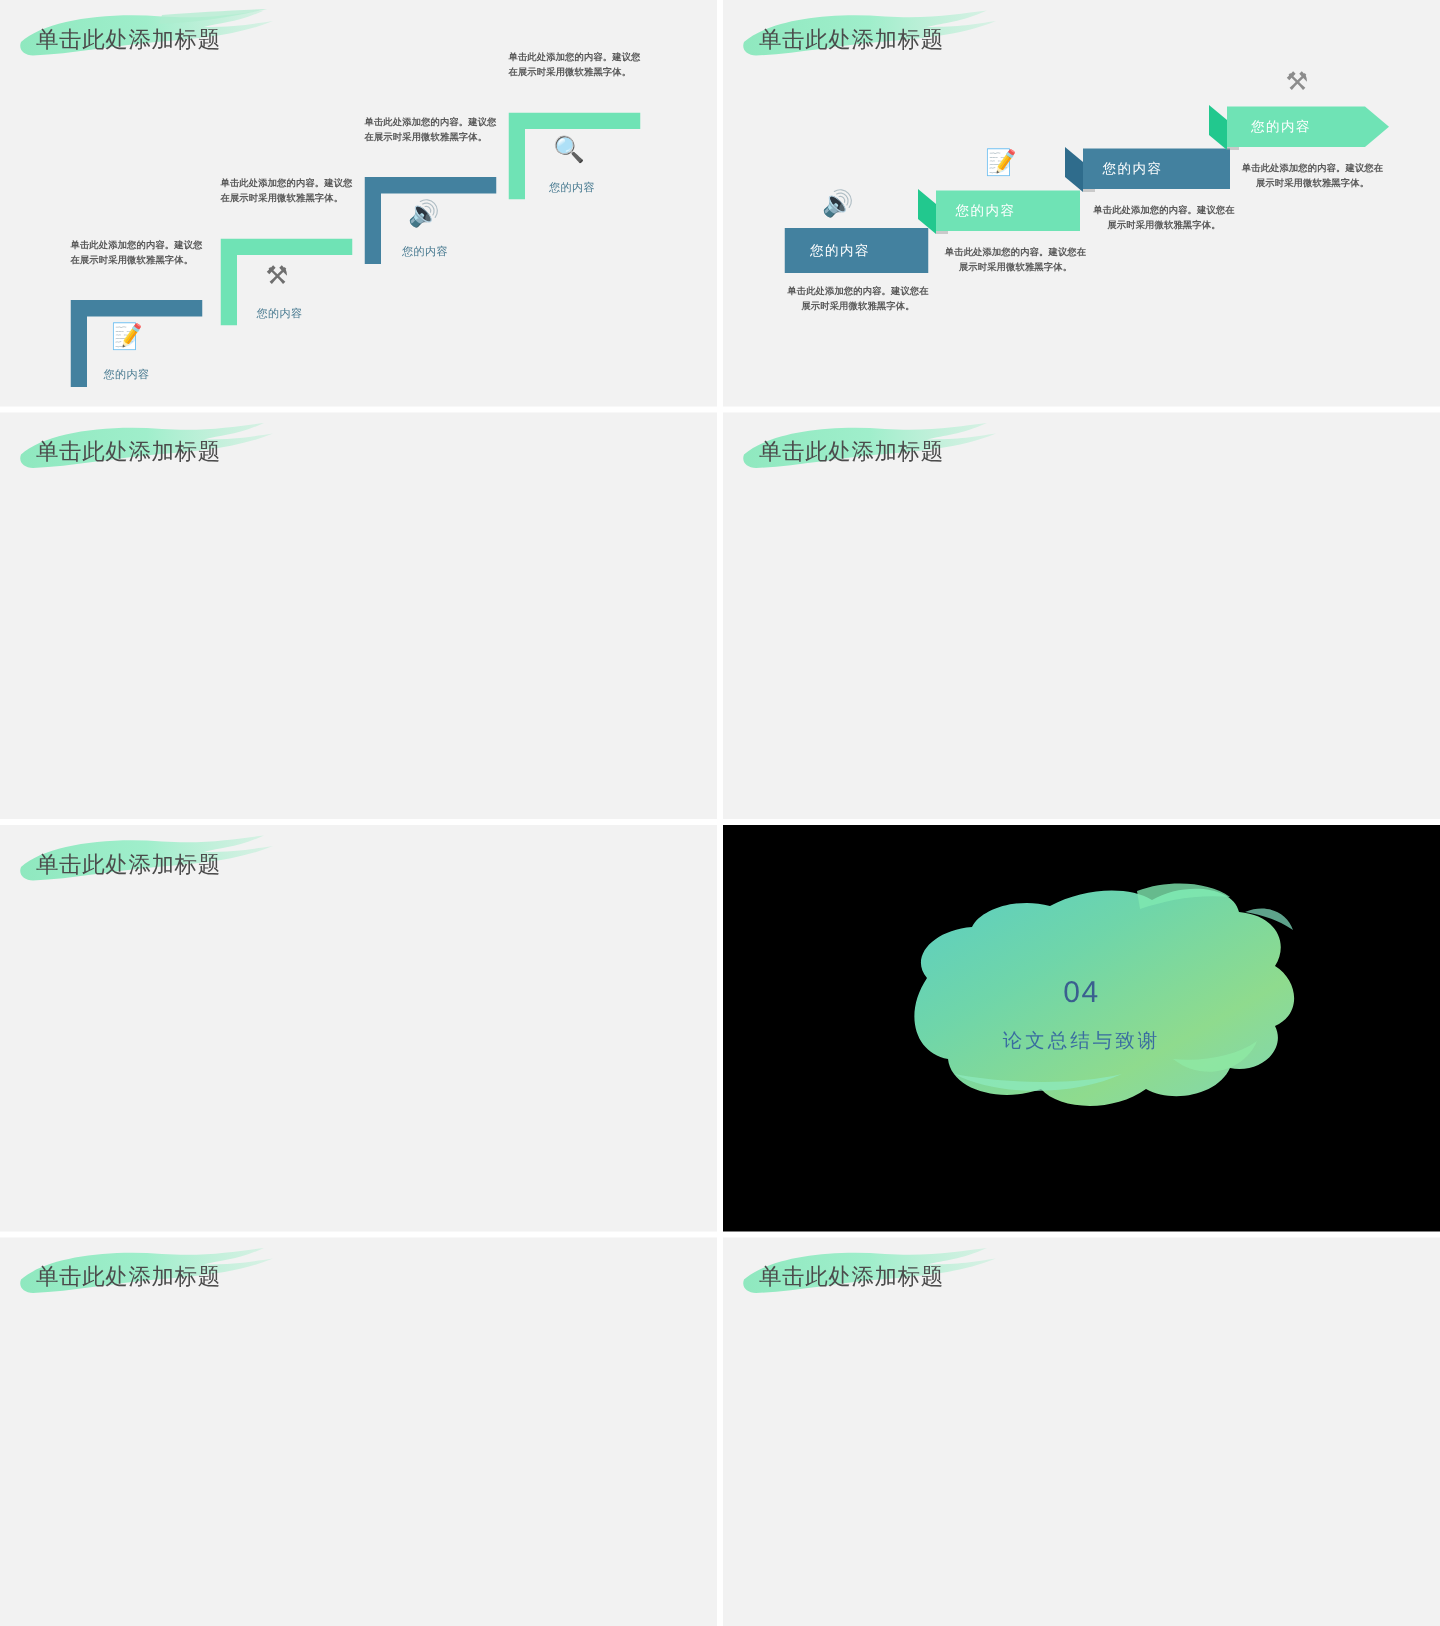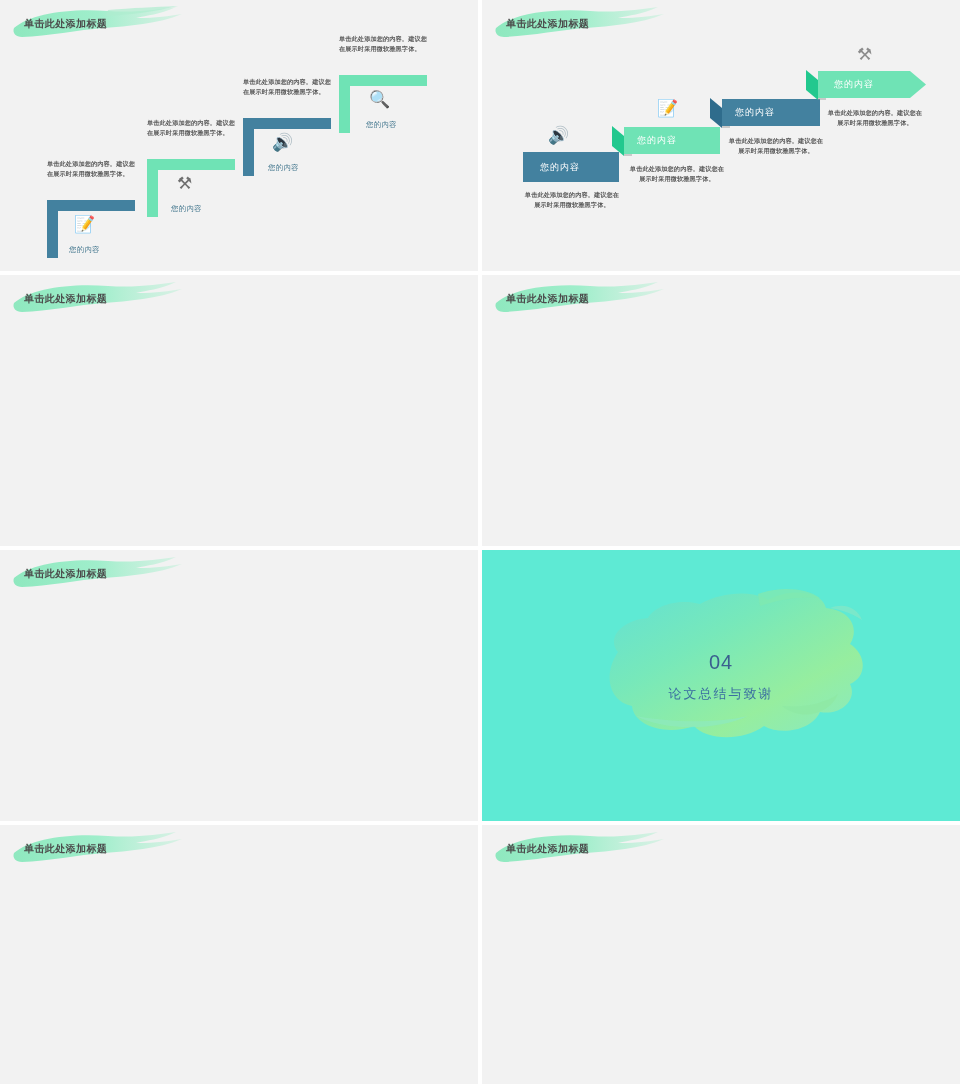--- a/index.html
+++ b/index.html
@@ -14,28 +14,28 @@
     grid-template-columns:478px 478px;
     grid-template-rows:271px 271px 271px 264px;
     column-gap:4px;row-gap:4px;
     width:960px;height:1084px;
   }
   .slide{
     position:relative;
     background:#f2f2f2;
     overflow:hidden;
   }
-  .slide.white{background:#5eead4;}
+  .slide.white{background:#000000;}
 
   
   .banner{position:absolute;left:8px;top:6px;width:175px;height:36px;}
   .banner svg{position:absolute;left:0;top:0;}
   .banner .btext{
     position:absolute;left:16px;top:11px;
-    font-size:10px;color:#4b4b4b;font-weight:bold;
+    font-size:15px;color:#4b4b4b;font-weight:normal;
     letter-spacing:.4px;white-space:nowrap;
   }
 
   
   .desc{
     font-size:6.2px;line-height:9.5px;color:#5a5a5a;
     font-weight:bold;letter-spacing:.1px;
   }
   .cap{font-size:7.4px;color:#45788f;letter-spacing:.3px;}
   .s1 .lshape{position:absolute;}

